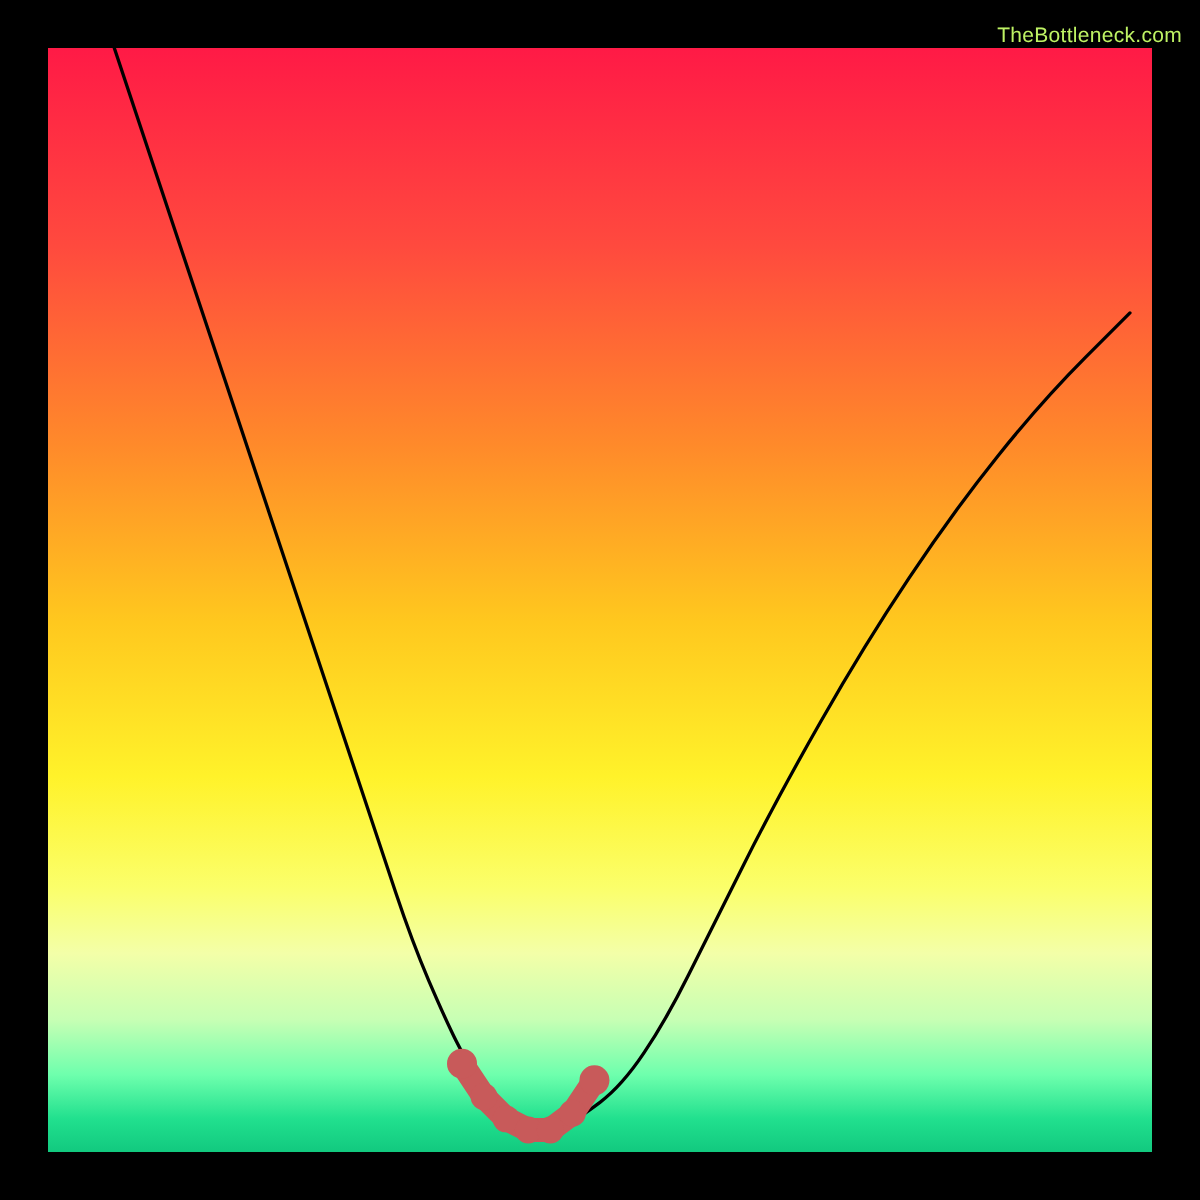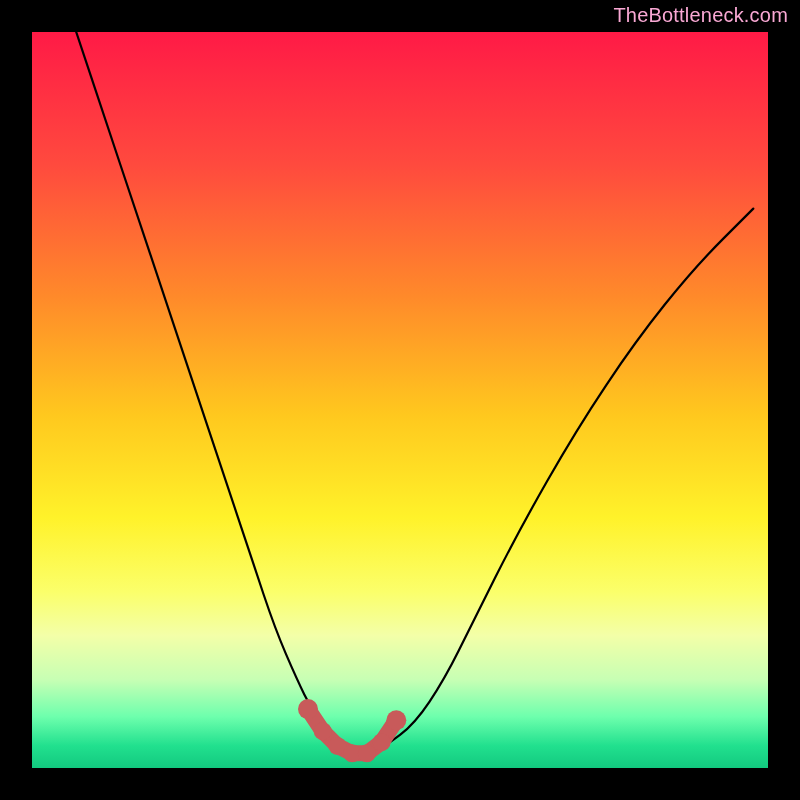--- a/index.html
+++ b/index.html
@@ -28,24 +28,24 @@
       #fbff6a 76%,
       #f3ffa8 82%,
       #c7ffb4 88%,
       #6effad 93%,
       #21e08e 97%,
       #12c97f 100%
     );
   }
   .watermark {
     position: absolute;
-    top: 4px;
+    top: 15px;
     right: 12px;
-    color: #f9a8d4;
-    font-size: 20px;
+    color: #bef264;
+    font-size: 14px;
     font-weight: 500;
     letter-spacing: 0.2px;
     z-index: 10;
     user-select: none;
   }
   svg.plot {
     position: absolute;
     left: 0;
     top: 0;
     width: 736px;

